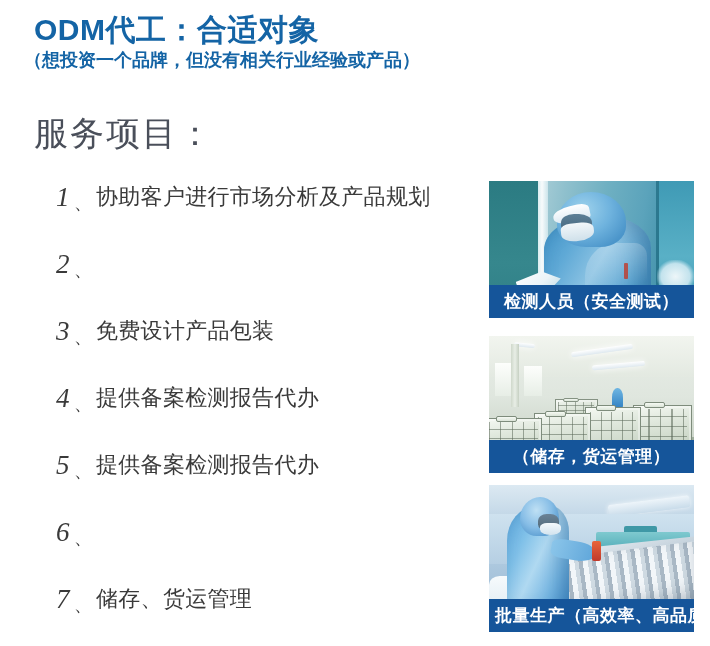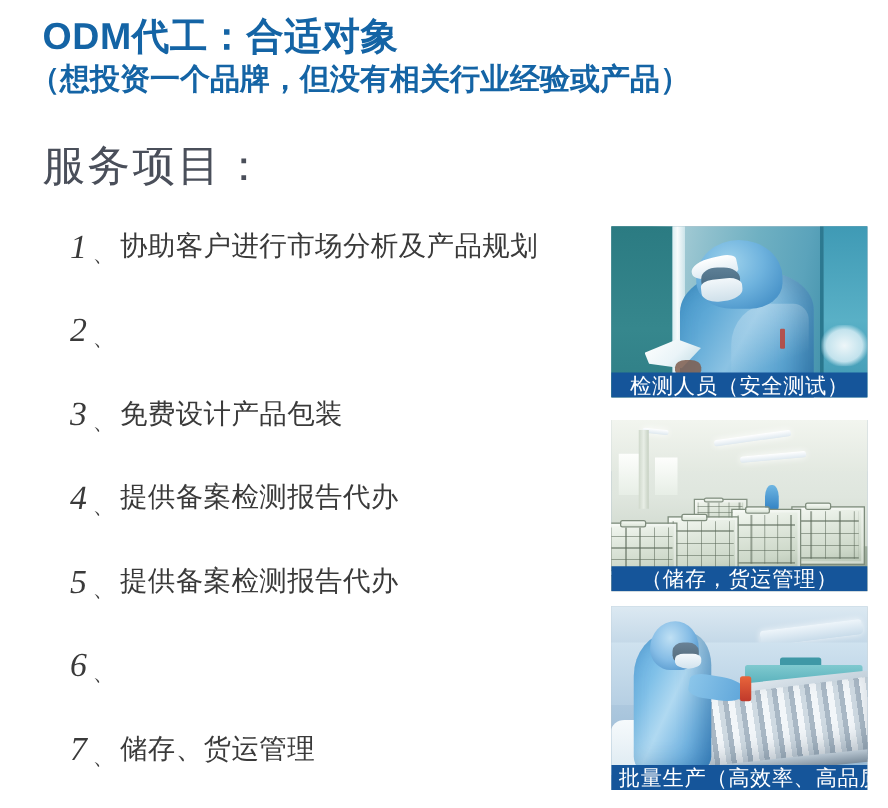--- a/index.html
+++ b/index.html
@@ -27,21 +27,21 @@
   .title-main {
     font-size: 30px;
     font-weight: bold;
     color: #1464a5;
     letter-spacing: 0.5px;
     margin-left: 34px;
     line-height: 1.22;
     white-space: nowrap;
   }
   .title-sub {
-    font-size: 24px;
+    font-size: 18px;
     font-weight: bold;
     color: #1464a5;
     margin-left: 24px;
     line-height: 1.28;
     white-space: nowrap;
   }
 
   
   .section-heading {
     position: absolute;
@@ -115,25 +115,25 @@
     position: absolute;
     inset: 0;
     overflow: hidden;
   }
 
   .caption {
     position: absolute;
     left: 0;
     right: 0;
     bottom: 0;
-    height: 20px;
+    height: 33px;
     background: #15559a;
     color: #ffffff;
     font-size: 17px;
-    font-weight: normal;
+    font-weight: bold;
     letter-spacing: 0.5px;
     display: flex;
     align-items: center;
     justify-content: center;
     white-space: nowrap;
   }
   .caption.left-align {
     justify-content: flex-start;
     padding-left: 6px;
   }

